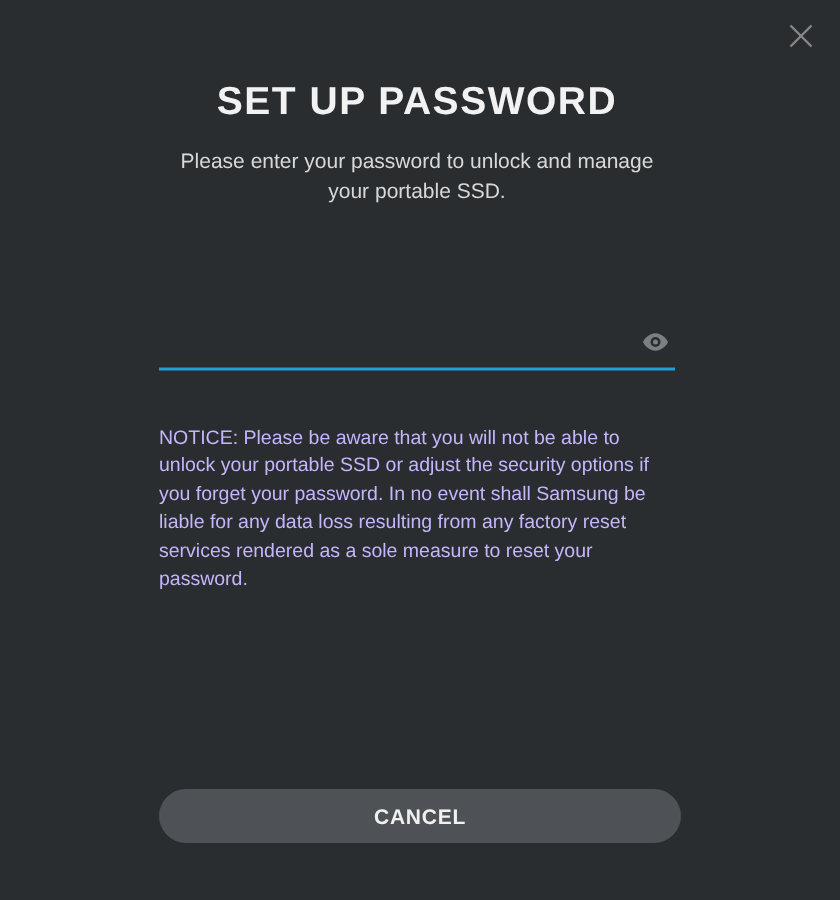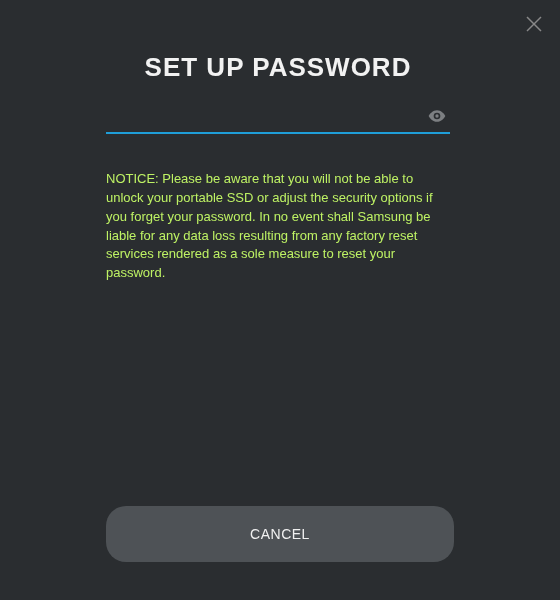--- a/index.html
+++ b/index.html
@@ -71,58 +71,59 @@
       width: 22px;
       height: 22px;
       cursor: pointer;
       display: flex;
       align-items: center;
       justify-content: center;
     }
     .eye-btn svg { fill: #7c7f82; }
     .notice {
       font-size: 13px;
-      color: #bef264;
+      color: #c4b5fd;
       line-height: 1.45;
       margin-top: 12px;
       width: 100%;
     }
     .button-row {
       position: absolute;
       bottom: 38px;
       left: 106px;
       right: 106px;
       display: flex;
       gap: 16px;
     }
     .btn {
       flex: 1;
-      height: 56px;
+      height: 36px;
       border-radius: 20px;
       border: none;
       font-size: 14px;
-      font-weight: 400;
+      font-weight: 700;
       letter-spacing: 0.5px;
       cursor: pointer;
     }
     .btn-cancel { background: #4e5256; color: #f0f0f0; }
     .btn-done { background: #3d4b56; color: #8f9ba3; }
   </style>
 </head>
 <body>
 
 <div class="close-btn">
   <svg width="20" height="20" viewBox="0 0 20 20">
       <line x1="3" y1="3" x2="17" y2="17"></line>
       <line x1="17" y1="3" x2="3" y2="17"></line>
     </svg>
 </div>
 
 <div class="content">
   <h1 class="title">SET UP PASSWORD</h1>
+  <p class="subtitle">Please enter your password to unlock and manage your portable SSD.</p>
 
   <div class="field-row active">
     <input type="password" placeholder="" style="">
     <div class="eye-btn">
       <svg width="20" height="20" viewBox="0 0 24 24">
           <path d="M12 5c-5 0-9 4.5-10 7 1 2.5 5 7 10 7s9-4.5 10-7c-1-2.5-5-7-10-7zm0 11a4 4 0 110-8 4 4 0 010 8zm0-6a2 2 0 100 4 2 2 0 000-4z"></path>
         </svg>
     </div>
   </div>
 

